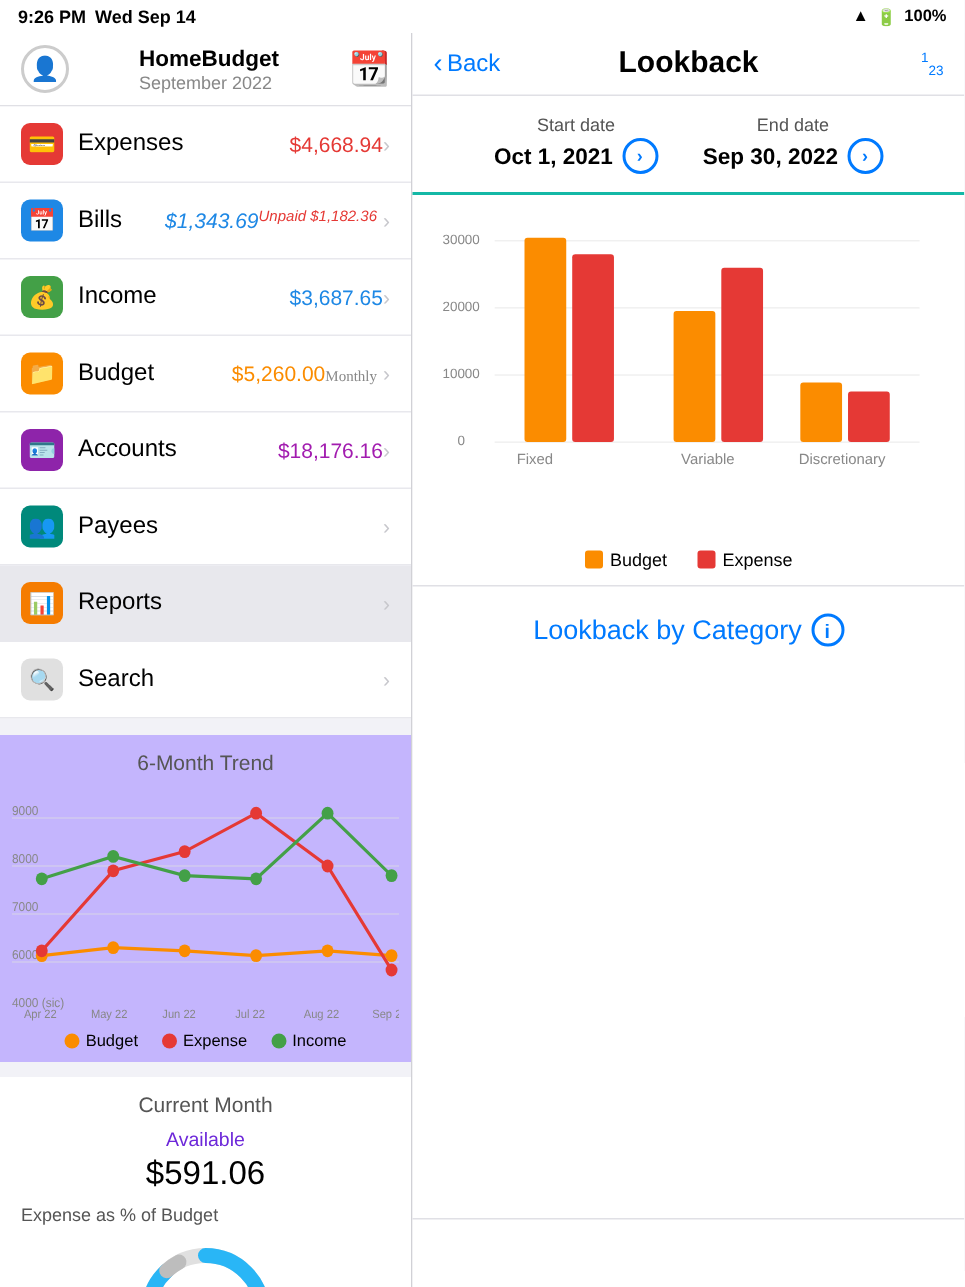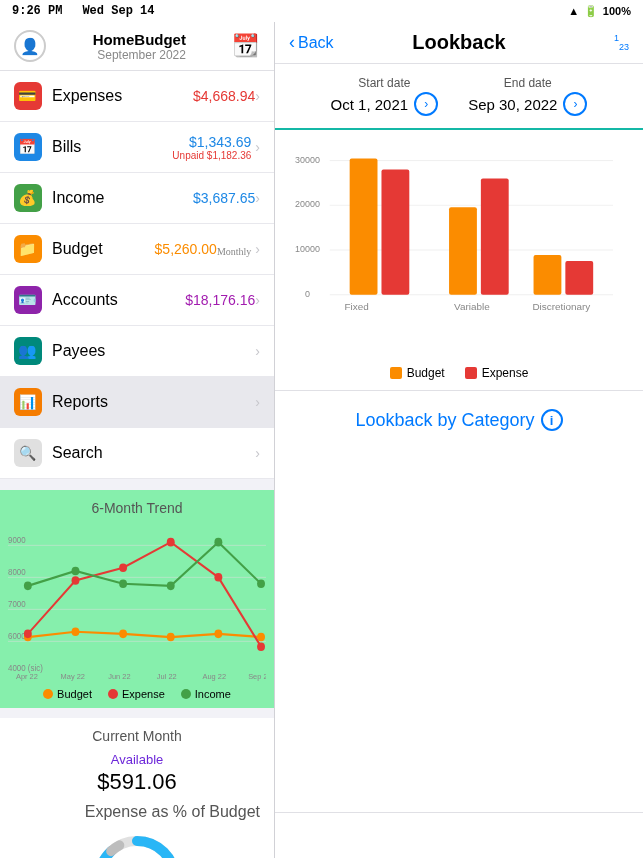--- a/index.html
+++ b/index.html
@@ -17,21 +17,21 @@
     .status-bar {
       background: #fff;
       display: flex;
       justify-content: space-between;
       align-items: center;
       padding: 4px 12px;
       font-size: 12px;
       font-weight: 600;
       height: 22px;
     }
-    .status-left { display: flex; align-items: flex-start; gap: 20px; font-family: Liberation Mono, monospace; }
+    .status-left { display: flex; align-items: flex-start; gap: 6px; }
     .status-right { display: flex; align-items: center; gap: 5px; font-size: 11px; }
 
     
     .main-layout {
       display: flex;
       flex: 1;
       overflow: hidden;
     }
 
     
@@ -46,21 +46,21 @@
 
     
     .app-header {
       background: #fff;
       display: flex;
       align-items: center;
       justify-content: space-between;
       padding: 8px 14px;
       border-bottom: 1px solid #e0e0e5;
     }
-    .app-header-center { text-align: right; }
+    .app-header-center { text-align: left; }
     .app-title { font-size: 15px; font-weight: 600; }
     .app-subtitle { font-size: 12px; color: #888; }
 
     
     .nav-list { background: #fff; margin-bottom: 1px; }
     .nav-item {
       display: flex;
       align-items: center;
       padding: 11px 14px;
       border-bottom: 1px solid #e8e8ed;
@@ -91,21 +91,21 @@
     .nav-label { font-size: 16px; flex: 1; color: #000; font-weight: 400; }
     .nav-value { font-size: 14px; font-weight: 500; margin-right: 0; }
     .nav-value.red { color: #e53935; }
     .nav-value.blue { color: #1e88e5; }
     .nav-value.orange { color: #fb8c00; }
     .nav-value.purple { color: #a21caf; }
     .nav-chevron { color: #c7c7cc; font-size: 14px; }
 
     
     .trend-section {
-      background: #86efac;
+      background: #c4b5fd;
       margin-top: 10px;
       padding: 10px 8px 8px;
     }
     .section-title {
       text-align: center;
       font-size: 14px;
       color: #555;
       margin-bottom: 8px;
       font-weight: 400;
     }
@@ -128,21 +128,21 @@
     }
 
     
     .current-month-section {
       background: #fff;
       margin-top: 10px;
       padding: 10px 14px;
     }
     .available-label { text-align: center; font-size: 13px; color: #6d28d9; }
     .available-amount { text-align: center; font-size: 22px; font-weight: 300; margin: 2px 0 8px; }
-    .expense-pct-label { text-align: right; font-size: 16px; color: #555; margin-bottom: 8px; }
+    .expense-pct-label { text-align: left; font-size: 12px; color: #555; margin-bottom: 8px; }
 
     
     .donut-container {
       display: flex;
       justify-content: center;
       align-items: center;
       height: 100px;
       position: relative;
     }
 
@@ -186,21 +186,21 @@
       padding: 12px 14px;
       border-bottom: 2px solid #14b8a6;
     }
     .date-box { text-align: center; }
     .date-box-label { font-size: 12px; color: #555; }
     .date-box-value {
       display: flex;
       align-items: center;
       gap: 6px;
       font-size: 15px;
-      font-weight: 400;
+      font-weight: 700;
       margin-top: 2px;
     }
     .date-arrow-btn {
       color: #007aff;
       font-size: 18px;
       cursor: pointer;
       width: 24px;
       height: 24px;
       border: 2px solid #007aff;
       border-radius: 50%;
@@ -298,21 +298,21 @@
       <div class="nav-item">
         <div class="nav-icon red">💳</div>
         <span class="nav-label">Expenses</span>
         <span class="nav-value red">$4,668.94</span>
         <span class="nav-chevron">›</span>
       </div>
 
       <div class="nav-item">
         <div class="nav-icon blue">📅</div>
         <span class="nav-label">Bills</span>
-        <div style="display:flex;flex-direction:column;align-items:flex-end;">
+        <div style="display:flex;flex-direction:row;align-items:flex-start;font-style:italic;">
           <span class="nav-value blue">$1,343.69</span>
           <span style="font-size:10px;color:#e53935;">Unpaid $1,182.36</span>
         </div>
         <span class="nav-chevron" style="margin-left:4px;">›</span>
       </div>
 
       <div class="nav-item">
         <div class="nav-icon green">💰</div>
         <span class="nav-label">Income</span>
         <span class="nav-value blue">$3,687.65</span>

